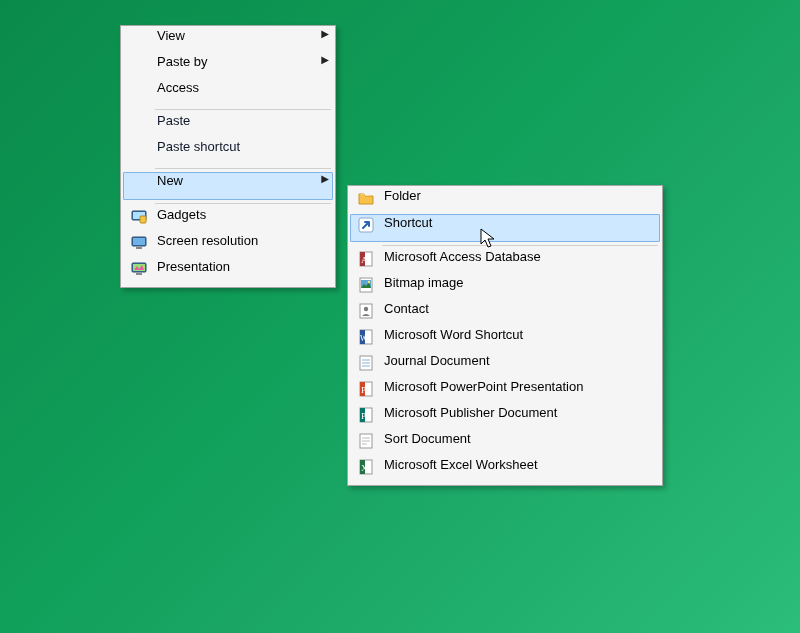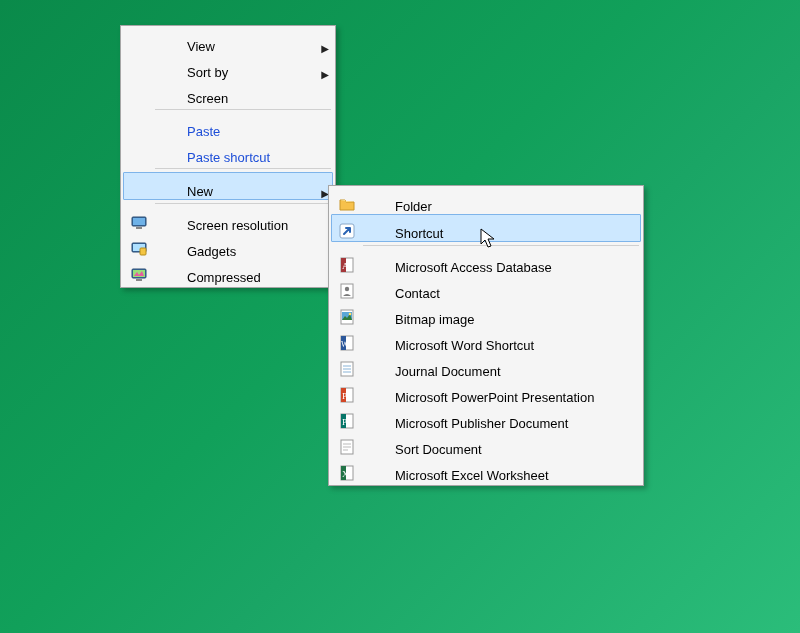--- a/index.html
+++ b/index.html
@@ -14,66 +14,65 @@
   }
   .menu {
     position: absolute;
     background: #f5f5f5;
     border: 1px solid #a6a6a6;
     box-shadow: 3px 3px 5px rgba(0,0,0,0.25);
     padding: 2px;
   }
   .menu-item {
     display: flex;
-    align-items: flex-end;
+    align-items: flex-start;
     height: 26px;
     padding: 0 4px 0 4px;
     position: relative;
     white-space: nowrap;
-    gap: 30px;
   }
   .menu-item .icon-slot {
     width: 24px;
     height: 20px;
     display: flex;
     align-items: center;
     justify-content: center;
     flex-shrink: 0;
     margin-right: 6px;
   }
   .menu-item .label {
     flex: 1;
   }
   .menu-item .arrow {
     width: 14px;
     text-align: right;
     font-size: 10px;
     color: #222;
   }
   .menu-item.disabled .label {
-    color: #1d4ed8;
+    color: #0f172a;
   }
   .menu-item.highlight {
     background: #cde8ff;
     border: 1px solid #7eb4ea;
     border-radius: 1px;
     padding: 0 3px;
   }
   .menu-sep {
     height: 1px;
     background: #d0d0d0;
     margin: 3px 2px 3px 32px;
   }
   #menu-main {
     left: 120px;
     top: 25px;
     width: 210px;
   }
   #menu-sub {
-    left: 328px;
+    left: 347px;
     top: 185px;
     width: 310px;
   }
   .cursor {
     position: absolute;
     left: 480px;
     top: 228px;
     width: 20px;
     height: 20px;
     pointer-events: none;
@@ -91,27 +90,27 @@
 <div id="menu-main" class="menu">
 
   <div class="menu-item">
     <span class="icon-slot"></span>
     <span class="label">View</span>
     <span class="arrow">▶</span>
   </div>
 
   <div class="menu-item">
     <span class="icon-slot"></span>
-    <span class="label">Sort by</span>
+    <span class="label">Paste by</span>
     <span class="arrow">▶</span>
   </div>
 
   <div class="menu-item">
     <span class="icon-slot"></span>
-    <span class="label">Screen</span>
+    <span class="label">Access</span>
     <span class="arrow"></span>
   </div>
 
   <div class="menu-sep"></div>
 
   <div class="menu-item disabled">
     <span class="icon-slot"></span>
     <span class="label">Paste</span>
     <span class="arrow"></span>
   </div>
@@ -124,55 +123,55 @@
 
   <div class="menu-sep"></div>
 
   <div class="menu-item highlight">
     <span class="icon-slot"></span>
     <span class="label">New</span>
     <span class="arrow">▶</span>
   </div>
 
   <div class="menu-sep"></div>
+
+  <div class="menu-item">
+    <span class="icon-slot">
+      <svg class="ico" viewBox="0 0 16 16">
+          <rect x="1" y="2" width="14" height="9" rx="1" fill="#3b6ea5" stroke="#2a4d73"></rect>
+          <rect x="2" y="3" width="12" height="7" fill="#aee0ff"></rect>
+          <rect x="9" y="7" width="6" height="7" rx="1" fill="#f4c542" stroke="#b58d1c"></rect>
+        </svg>
+    </span>
+    <span class="label">Gadgets</span>
+    <span class="arrow"></span>
+  </div>
 
   <div class="menu-item">
     <span class="icon-slot">
       <svg class="ico" viewBox="0 0 16 16">
           <rect x="1" y="2" width="14" height="9" rx="1" fill="#3b6ea5" stroke="#2a4d73"></rect>
           <rect x="2" y="3" width="12" height="7" fill="#6fb2e8"></rect>
           <rect x="5" y="12" width="6" height="2" fill="#888"></rect>
         </svg>
     </span>
     <span class="label">Screen resolution</span>
-    <span class="arrow"></span>
-  </div>
-
-  <div class="menu-item">
-    <span class="icon-slot">
-      <svg class="ico" viewBox="0 0 16 16">
-          <rect x="1" y="2" width="14" height="9" rx="1" fill="#3b6ea5" stroke="#2a4d73"></rect>
-          <rect x="2" y="3" width="12" height="7" fill="#aee0ff"></rect>
-          <rect x="9" y="7" width="6" height="7" rx="1" fill="#f4c542" stroke="#b58d1c"></rect>
-        </svg>
-    </span>
-    <span class="label">Gadgets</span>
     <span class="arrow"></span>
   </div>
 
   <div class="menu-item">
     <span class="icon-slot">
       <svg class="ico" viewBox="0 0 16 16">
           <rect x="1" y="2" width="14" height="9" rx="1" fill="#3b6ea5" stroke="#2a4d73"></rect>
           <rect x="2" y="3" width="12" height="7" fill="#9ae07a"></rect>
           <rect x="5" y="12" width="6" height="2" fill="#888"></rect>
           <path d="M3 9 L6 5 L8 8 L11 4 L13 9 Z" fill="#e85d9e"></path>
         </svg>
     </span>
-    <span class="label">Compressed</span>
+    <span class="label">Presentation</span>
     <span class="arrow"></span>
   </div>
 </div>
 
 <div id="menu-sub" class="menu">
 
   <div class="menu-item">
     <span class="icon-slot">
       <svg class="ico" viewBox="0 0 16 16">
           <path d="M1 4h5l1 2h8v8H1z" fill="#f7c14b" stroke="#c8962b"></path>
@@ -196,43 +195,43 @@
 
   <div class="menu-item">
     <span class="icon-slot">
       <svg class="ico" viewBox="0 0 16 16">
           <rect x="2" y="1" width="12" height="14" fill="#fff" stroke="#999"></rect>
           <rect x="2" y="1" width="5" height="14" fill="#a4373a"></rect>
           <text x="3" y="12" font-size="9" fill="#fff" font-family="Segoe UI">A</text>
         </svg>
     </span>
     <span class="label">Microsoft Access Database</span>
-  </div>
-
-  <div class="menu-item">
-    <span class="icon-slot">
-      <svg class="ico" viewBox="0 0 16 16">
-          <rect x="2" y="1" width="12" height="14" fill="#fff" stroke="#999"></rect>
-          <circle cx="8" cy="6" r="2.2" fill="#7a7a7a"></circle>
-          <path d="M4 13 Q8 9 12 13 Z" fill="#7a7a7a"></path>
-        </svg>
-    </span>
-    <span class="label">Contact</span>
   </div>
 
   <div class="menu-item">
     <span class="icon-slot">
       <svg class="ico" viewBox="0 0 16 16">
           <rect x="2" y="1" width="12" height="14" fill="#fff" stroke="#999"></rect>
           <rect x="3" y="3" width="10" height="8" fill="#5aa7d6"></rect>
           <path d="M3 11 L6 7 L8 9 L11 5 L13 11 Z" fill="#2f7a3a"></path>
           <circle cx="11" cy="5" r="1.3" fill="#ffe066"></circle>
         </svg>
     </span>
     <span class="label">Bitmap image</span>
+  </div>
+
+  <div class="menu-item">
+    <span class="icon-slot">
+      <svg class="ico" viewBox="0 0 16 16">
+          <rect x="2" y="1" width="12" height="14" fill="#fff" stroke="#999"></rect>
+          <circle cx="8" cy="6" r="2.2" fill="#7a7a7a"></circle>
+          <path d="M4 13 Q8 9 12 13 Z" fill="#7a7a7a"></path>
+        </svg>
+    </span>
+    <span class="label">Contact</span>
   </div>
 
   <div class="menu-item">
     <span class="icon-slot">
       <svg class="ico" viewBox="0 0 16 16">
           <rect x="2" y="1" width="12" height="14" fill="#fff" stroke="#999"></rect>
           <rect x="2" y="1" width="5" height="14" fill="#2b579a"></rect>
           <text x="2" y="12" font-size="8" fill="#fff" font-family="Segoe UI">W</text>
         </svg>
     </span>

